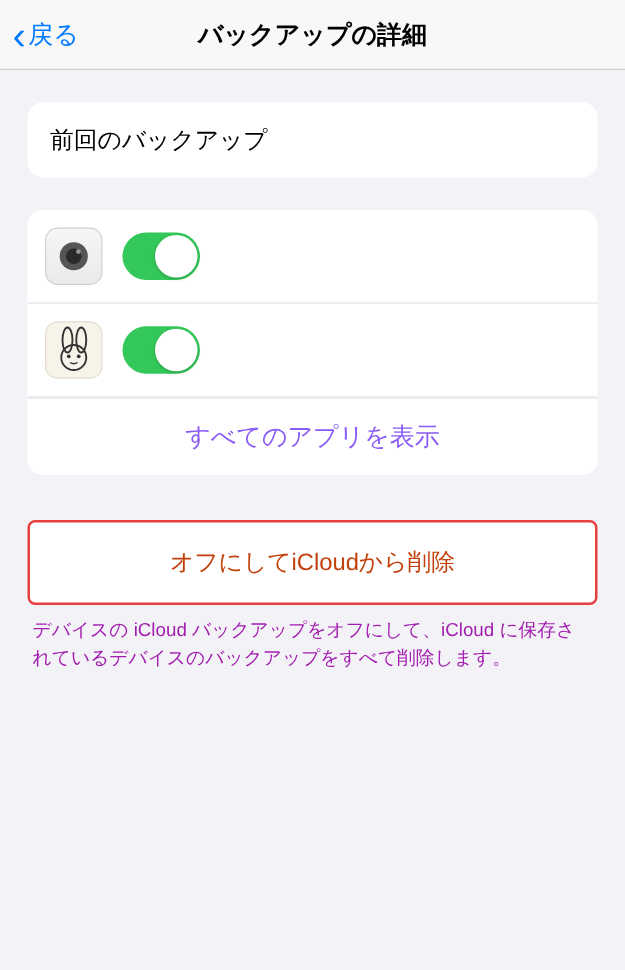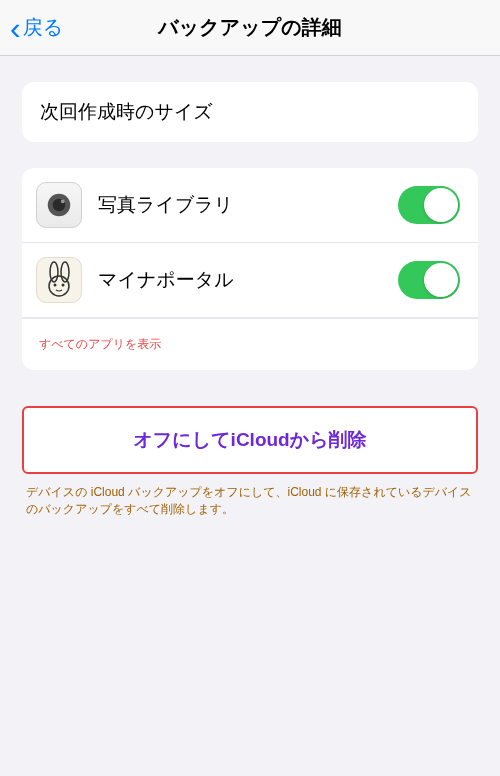--- a/index.html
+++ b/index.html
@@ -90,44 +90,44 @@
   position: absolute;
   width: 34px;
   height: 34px;
   background: #fff;
   border-radius: 50%;
   top: 2px;
   right: 2px;
   box-shadow: 0 1px 3px rgba(0,0,0,0.2);
 }
 .show-all-row {
+  text-align: center;
   padding: 17px;
-  font-size: 12px;
-  color: #ef4444;
+  font-size: 20px;
+  color: #8b5cf6;
   border-top: 1px solid #e5e5ea;
   cursor: pointer;
 }
 .delete-section {
   margin: 36px 22px 0 22px;
 }
 .delete-btn {
   background: #ffffff;
   border: 2px solid #e84040;
   border-radius: 6px;
   text-align: center;
   padding: 19px;
   font-size: 19px;
-  color: #6d28d9;
+  color: #c2410c;
   cursor: pointer;
-  font-weight: bold;
 }
 .footer-text {
   margin: 10px 26px 0 26px;
-  font-size: 12px;
-  color: #a16207;
+  font-size: 15px;
+  color: #a21caf;
   line-height: 1.45;
 }
 
 .photos-icon {
   background: linear-gradient(180deg, #f6f6f6, #eaeaea);
   border: 1px solid #d0d0d0;
 }
 .photos-icon svg { width: 30px; height: 30px; }
 .youtube-icon {
   background: #fff;
@@ -145,48 +145,46 @@
 <div class="navbar">
   <div class="back-btn">
     <span class="back-chevron">‹</span>
     <span>戻る</span>
   </div>
   <div class="navbar-title">バックアップの詳細</div>
 </div>
 
 <div class="section">
   <div class="info-row">
-    <span>次回作成時のサイズ</span>
+    <span>前回のバックアップ</span>
   </div>
 </div>
 
 <div class="section">
   <div class="app-row">
     <div class="app-icon photos-icon">
       <svg viewBox="0 0 24 24">
           <circle cx="12" cy="12" r="9" fill="#555"></circle>
           <circle cx="12" cy="12" r="5" fill="#2a2a2a"></circle>
           <circle cx="15" cy="9" r="1.5" fill="#999"></circle>
         </svg>
     </div>
-    <div class="app-name">写真ライブラリ</div>
     <div class="toggle"></div>
   </div>
   <div class="app-row">
     <div class="app-icon myna-icon">
       <svg viewBox="0 0 40 40">
           <ellipse cx="15" cy="12" rx="4" ry="10" fill="none" stroke="#333" stroke-width="1.5"></ellipse>
           <ellipse cx="26" cy="12" rx="4" ry="10" fill="none" stroke="#333" stroke-width="1.5"></ellipse>
           <circle cx="20" cy="26" r="10" fill="none" stroke="#333" stroke-width="1.5"></circle>
           <circle cx="16" cy="25" r="1.5" fill="#333"></circle>
           <circle cx="24" cy="25" r="1.5" fill="#333"></circle>
           <path d="M17 30 Q20 32 23 30" fill="none" stroke="#333" stroke-width="1.2"></path>
         </svg>
     </div>
-    <div class="app-name">マイナポータル</div>
     <div class="toggle"></div>
   </div>
   <div class="show-all-row">すべてのアプリを表示</div>
 </div>
 
 <div class="delete-section">
   <div class="delete-btn">オフにしてiCloudから削除</div>
 </div>
 <div class="footer-text">デバイスの iCloud バックアップをオフにして、iCloud に保存されているデバイスのバックアップをすべて削除します。</div>
 

